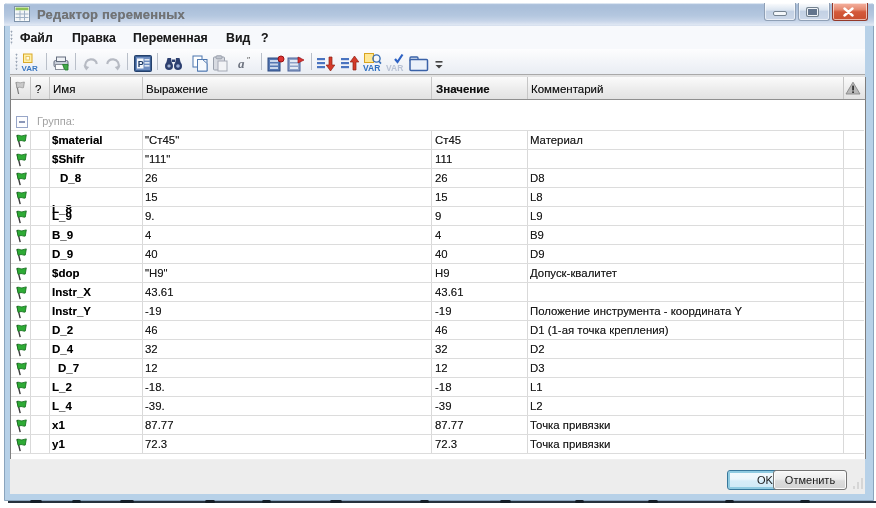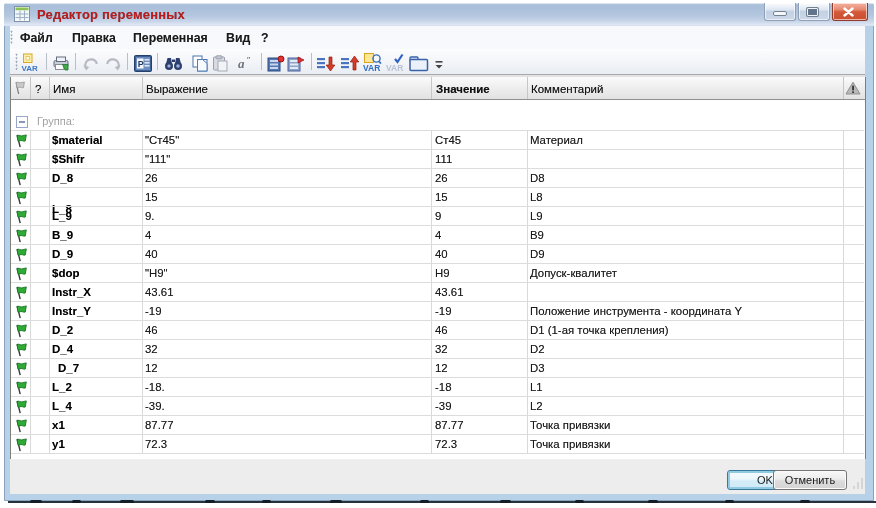--- a/index.html
+++ b/index.html
@@ -1,21 +1,21 @@
 <!DOCTYPE html>
 <html><head><meta charset="utf-8"><style>
 html,body{margin:0;padding:0;}
 body{width:876px;height:508px;background:#fff;font-family:"Liberation Sans",sans-serif;position:relative;overflow:hidden;}
 #blurwrap{position:absolute;left:0;top:0;width:876px;height:508px;filter:blur(0.4px);}
 .abs{position:absolute;}
 #win{left:4px;top:3px;width:868px;height:496px;background:#b7d1e8;border:1px solid #8aa4bd;border-radius:3px 3px 0 0;}
 #titlebar{left:4px;top:3px;width:870px;height:23px;border-radius:3px 3px 0 0;
  background:linear-gradient(to bottom,#f2f7fb 0%,#aabfda 7%,#aabfda 20%,#b4c7df 55%,#c6d4e8 78%,#dfe7f3 95%,#d2ddec 100%);}
 #title-ic{left:14px;top:6px;}
-#title-tx{left:37px;top:6.5px;font-size:13px;font-weight:bold;color:#b91c1c;letter-spacing:0.2px;text-shadow:0 0 0.5px rgba(44,66,87,0.5);}
+#title-tx{left:37px;top:6.5px;font-size:13px;font-weight:bold;color:#737373;letter-spacing:0.2px;text-shadow:0 0 0.5px rgba(44,66,87,0.5);}
 .capbtn{top:3px;height:17px;border:1px solid #8fa0b6;border-top:none;border-radius:0 0 3px 3px;
  background:linear-gradient(to bottom,#fcfdfe 0%,#dde6f1 40%,#c3d1e4 50%,#ccd8e9 100%);box-shadow:inset 0 0 0 1px rgba(255,255,255,0.6);}
 #btn-close{background:linear-gradient(to bottom,#f5b3a2 0%,#e58a71 38%,#d4593a 52%,#c94e2f 100%);border-color:#93392a;}
 #client{left:10px;top:26px;width:855px;height:468px;background:#f0f0f0;}
 #menubar{left:10px;top:26px;width:855px;height:23px;background:#f7f9fc;}
 .menu{top:31px;font-size:12.3px;font-weight:bold;color:#1a1a1a;text-shadow:0 0 0.4px rgba(20,20,20,0.35);}
 #toolbar{left:10px;top:49px;width:855px;height:25px;background:linear-gradient(to bottom,#fdfdfe,#e9edf3);border-bottom:1px solid #a9a9a9;}
 .tsep{top:53px;width:1px;height:17px;background:#b9bfc9;}
 .grip{width:3px;background-image:radial-gradient(circle at 1.5px 1.5px,#9aa5b5 0.9px,transparent 1.1px);background-size:3px 3.6px;}
 #toolbar-strip{left:10px;top:75px;width:855px;height:2px;background:#e2e2e2;}
@@ -220,21 +220,21 @@
         <path d="M1.9 1.6 C3.6 0.6 5.2 1.9 6.8 1.9 C8.4 1.9 9.6 0.9 11.3 0.9 L10.3 7.0 C8.9 7.7 7.5 6.5 6.0 6.5 C4.7 6.5 3.9 7.4 3.1 7.4 Z" fill="#2eab35" stroke="#11691a" stroke-width="0.8"></path>
       </svg></div>
 <div class="abs name" style="left:52px;top:153px;">$Shifr</div>
 <div class="abs cell" style="left:145px;top:153px;">"111"</div>
 <div class="abs cell" style="left:435px;top:153px;">111</div>
 <div class="abs rline" style="top:168px;"></div>
 <div class="abs" style="left:15px;top:171.5px;"><svg width="13" height="14" viewBox="0 0 13 14">
         <path d="M2.2 1.0 L5.2 13.2" stroke="#3a3a3a" stroke-width="1.4" fill="none"></path>
         <path d="M1.9 1.6 C3.6 0.6 5.2 1.9 6.8 1.9 C8.4 1.9 9.6 0.9 11.3 0.9 L10.3 7.0 C8.9 7.7 7.5 6.5 6.0 6.5 C4.7 6.5 3.9 7.4 3.1 7.4 Z" fill="#2eab35" stroke="#11691a" stroke-width="0.8"></path>
       </svg></div>
-<div class="abs name" style="left:52px;top:172px;">D_8</div>
+<div class="abs name" style="left:60px;top:172px;">D_8</div>
 <div class="abs cell" style="left:145px;top:172px;">26</div>
 <div class="abs cell" style="left:435px;top:172px;">26</div>
 <div class="abs cell" style="left:530px;top:172px;">D8</div>
 <div class="abs rline" style="top:187px;"></div>
 <div class="abs" style="left:15px;top:190.5px;"><svg width="13" height="14" viewBox="0 0 13 14">
         <path d="M2.2 1.0 L5.2 13.2" stroke="#3a3a3a" stroke-width="1.4" fill="none"></path>
         <path d="M1.9 1.6 C3.6 0.6 5.2 1.9 6.8 1.9 C8.4 1.9 9.6 0.9 11.3 0.9 L10.3 7.0 C8.9 7.7 7.5 6.5 6.0 6.5 C4.7 6.5 3.9 7.4 3.1 7.4 Z" fill="#2eab35" stroke="#11691a" stroke-width="0.8"></path>
       </svg></div>
 <div class="abs name" style="left:52px;top:191px;margin-top:12px;">L_8</div>
 <div class="abs cell" style="left:145px;top:191px;">15</div>

